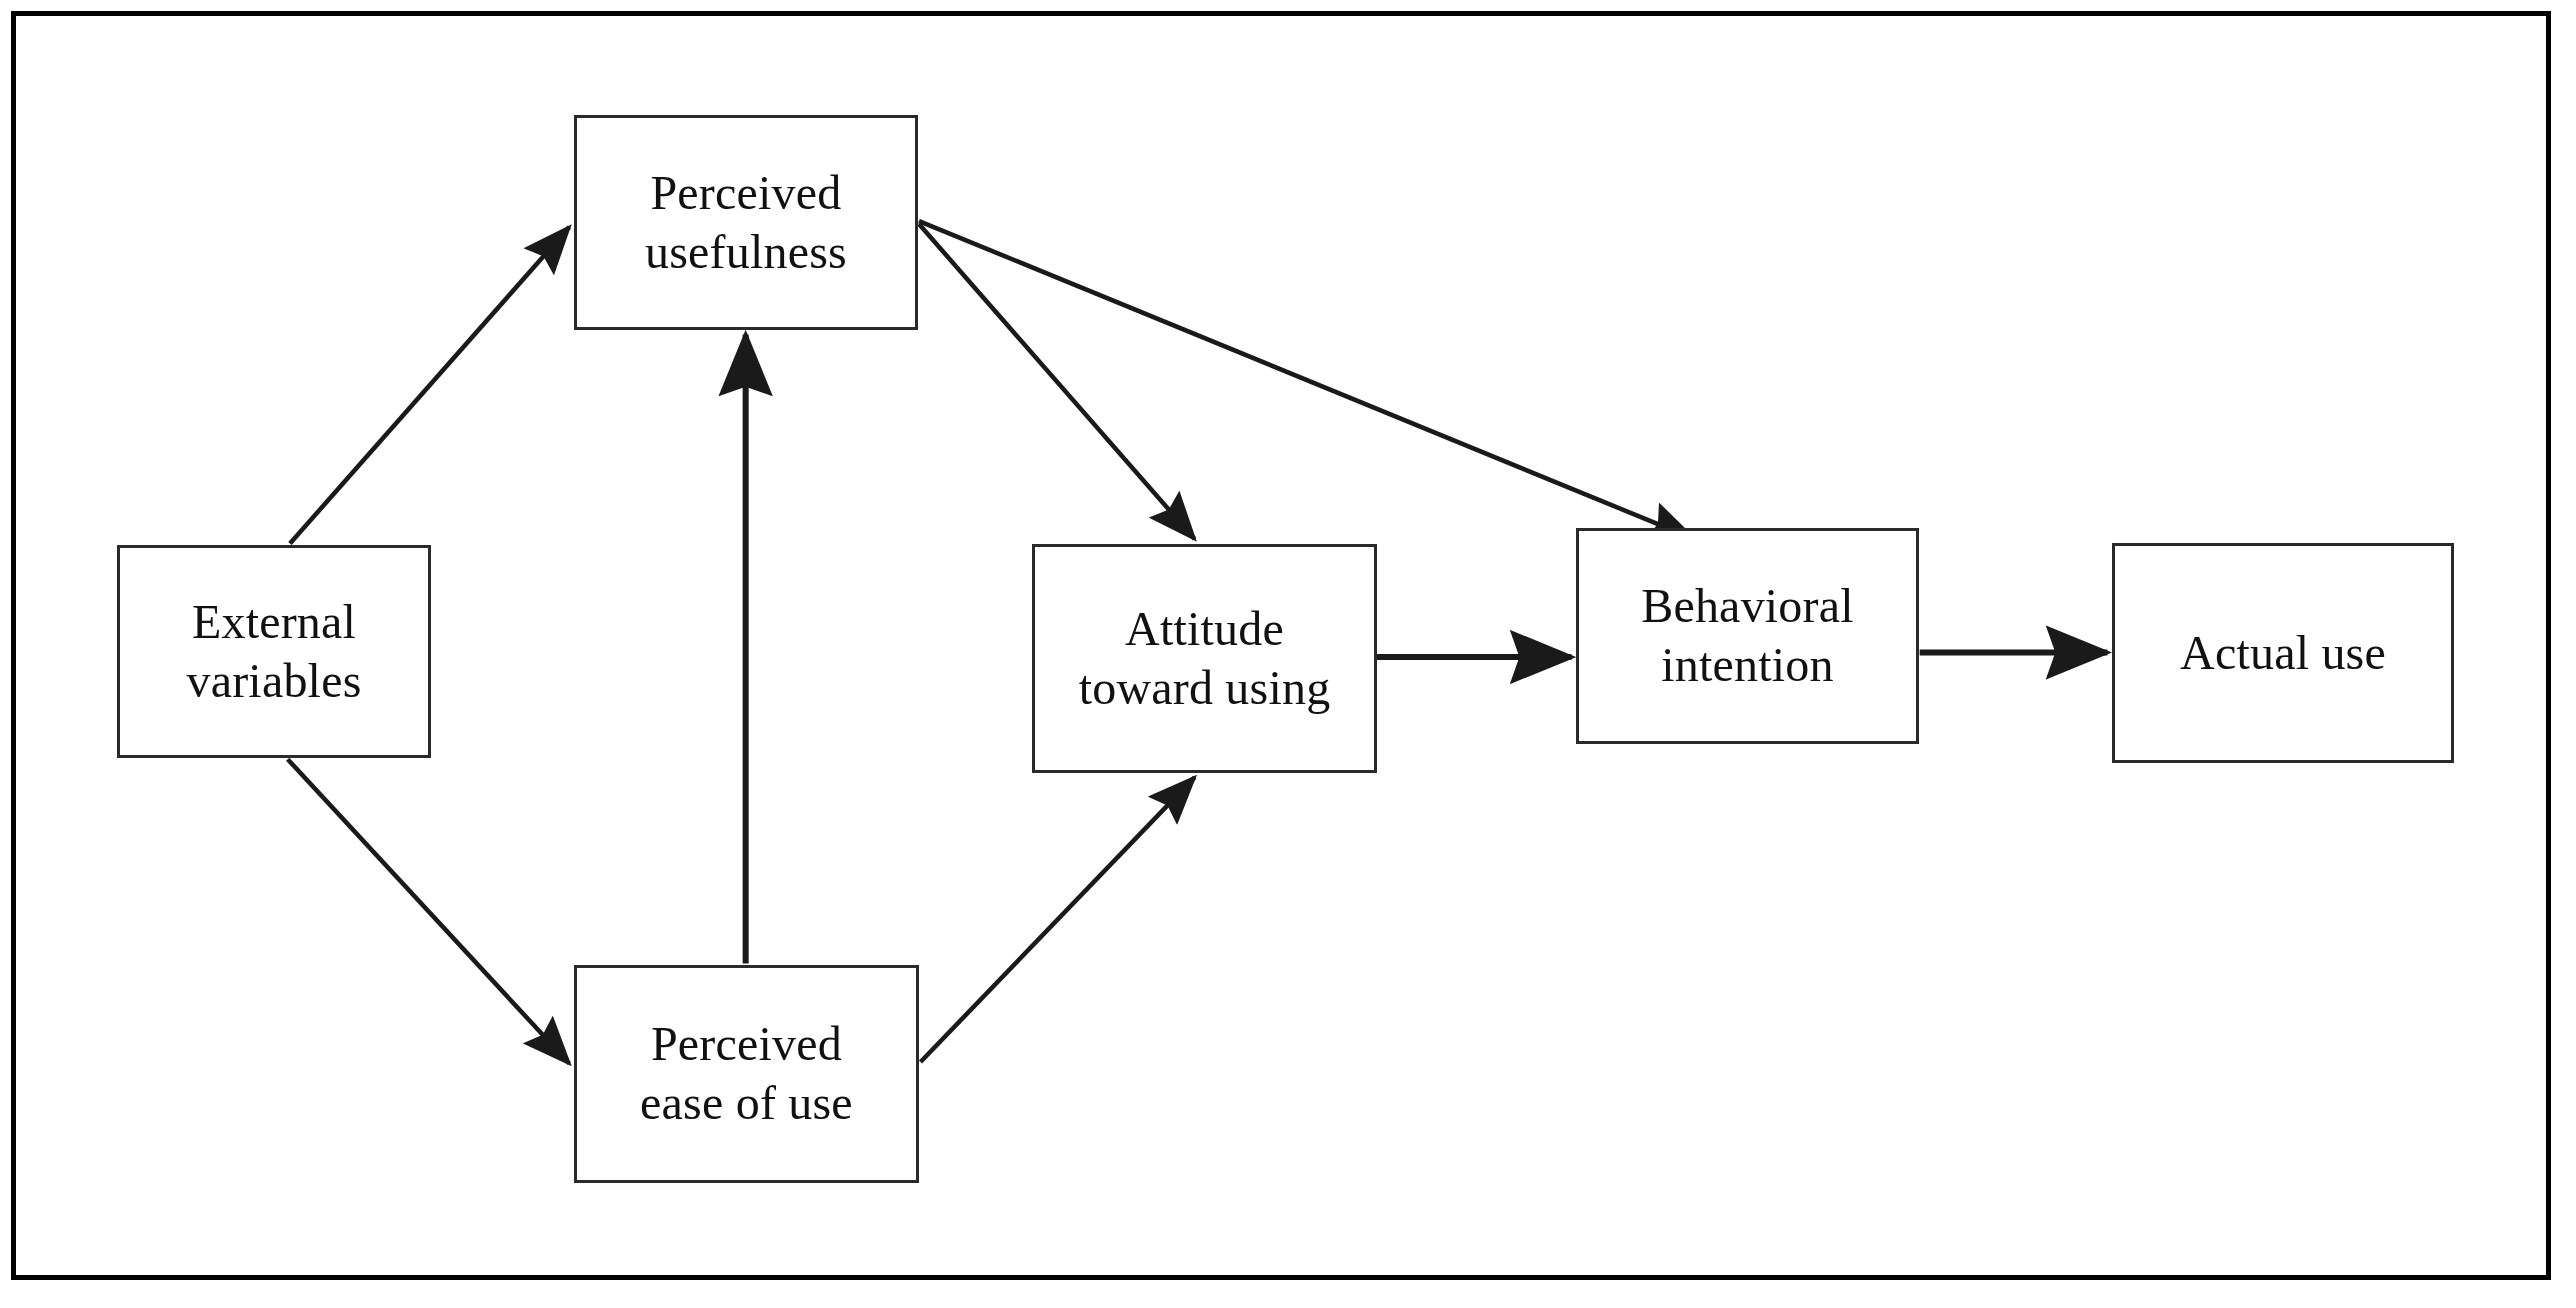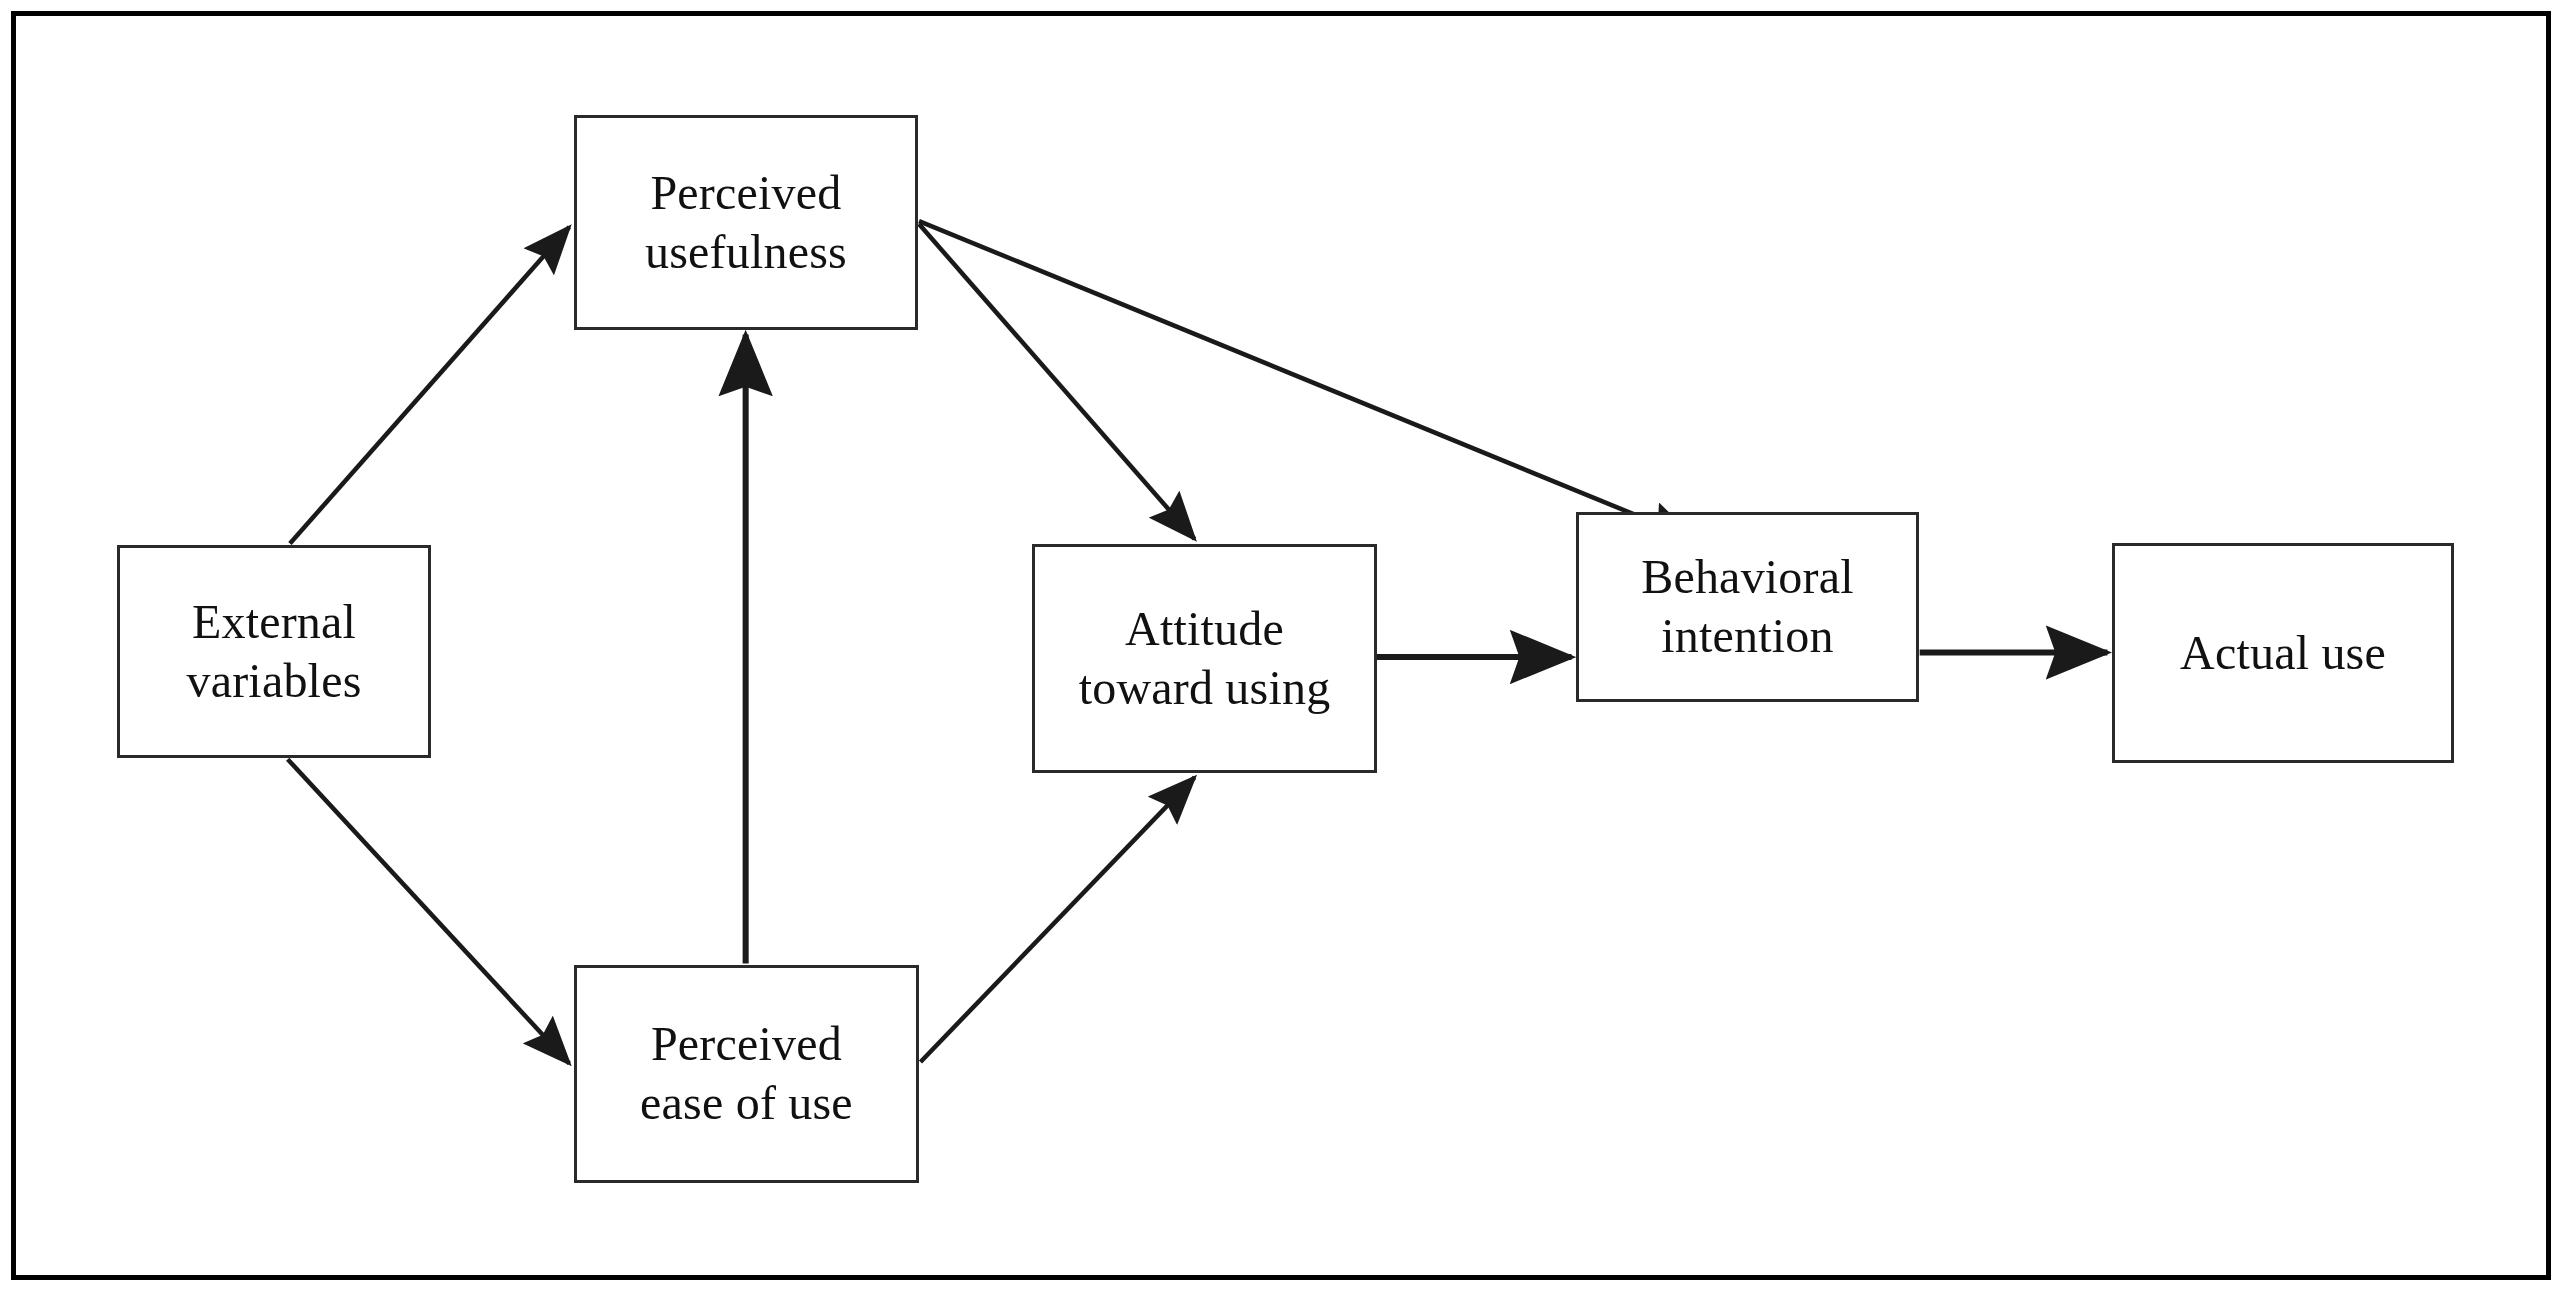--- a/index.html
+++ b/index.html
@@ -56,21 +56,21 @@
   }
   .node .node-label {
     display: block;
     padding: 0 7.6px;
     white-space: pre-line;
   }
   #node-external-variables { left: 117px;  top: 545px;  width: 314px; height: 213px; }
   #node-perceived-usefulness { left: 574px; top: 115px; width: 344px; height: 215px; }
   #node-perceived-ease-of-use { left: 574px; top: 965px; width: 345px; height: 218px; }
   #node-attitude-toward-using { left: 1032px; top: 544px; width: 345px; height: 229px; }
-  #node-behavioral-intention { left: 1576px; top: 512px; width: 343px; height: 190px; }
+  #node-behavioral-intention { left: 1576px; top: 528px; width: 343px; height: 216px; }
   #node-actual-use { left: 2112px; top: 543px; width: 342px; height: 220px; }
 </style>
 </head>
 <body>
 
 <div id="figure-root">
   <div id="figure-frame"></div>
 
   <svg id="connectors" viewBox="0 0 3403 1728" xmlns="http://www.w3.org/2000/svg">
     <defs>

